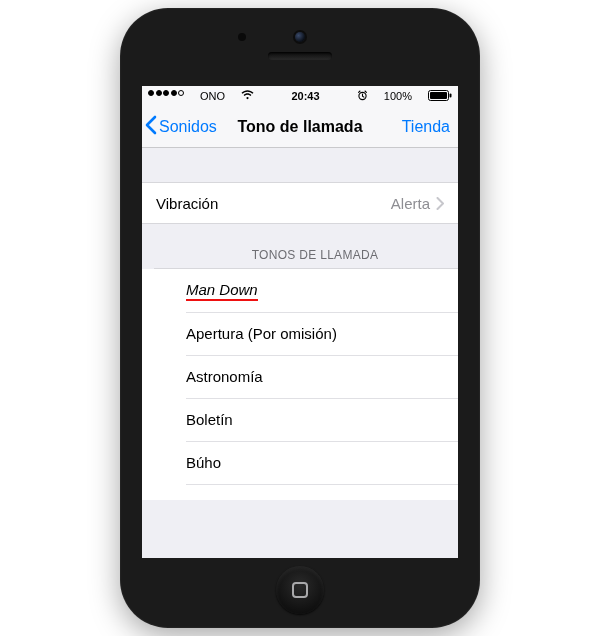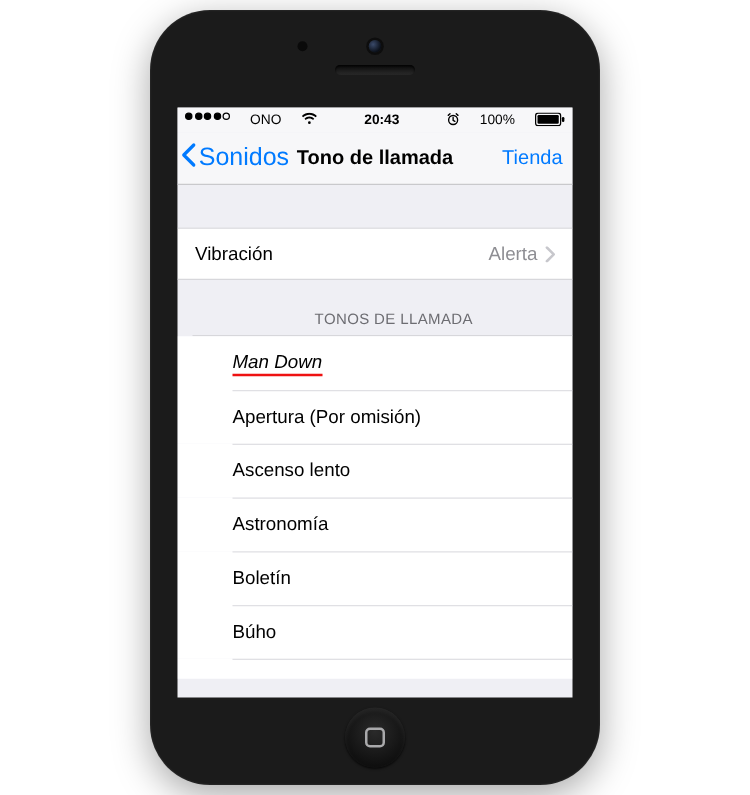--- a/index.html
+++ b/index.html
@@ -71,21 +71,21 @@
   .time { font-weight: 600; }
   .alarm-icon svg, .battery svg { display: block; }
 
   
   .nav-bar {
     height: 42px; background: #f7f7f9;
     border-bottom: 1px solid #c9c9cc;
     display: flex; align-items: center; justify-content: space-between;
     padding: 0 8px 0 2px; position: relative;
   }
-  .nav-left { display: flex; align-items: center; color: #007aff; font-size: 20px; cursor: pointer; }
+  .nav-left { display: flex; align-items: center; color: #007aff; font-size: 16px; cursor: pointer; }
   .chev { margin-right: 1px; }
   .nav-title {
     position: absolute; left: 50%; transform: translateX(-50%);
     font-size: 16px; font-weight: 600; color: #000;
   }
   .nav-right { color: #007aff; font-size: 16px; cursor: pointer; }
 
   
   .content { height: calc(100% - 62px); overflow: hidden; text-align: center; }
   .spacer-top { height: 34px; background: #efeff4; }
@@ -192,23 +192,20 @@
 
       <div class="section-header">TONOS DE LLAMADA</div>
 
       <div class="ringtone-row">
         <span class="underline-red">Man Down</span>
       </div>
       <div class="ringtone-row">
         <span>Apertura (Por omisión)</span>
       </div>
       <div class="ringtone-row">
-        <span>Ascenso lento</span>
-      </div>
-      <div class="ringtone-row">
         <span>Astronomía</span>
       </div>
       <div class="ringtone-row">
         <span>Boletín</span>
       </div>
       <div class="ringtone-row">
         <span>Búho</span>
       </div>
       <div class="ringtone-row row-cut"></div>
     </div>

